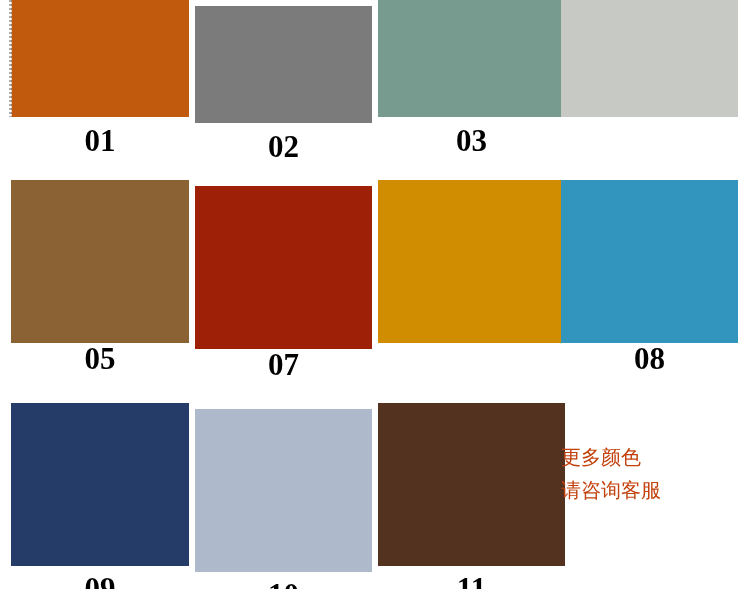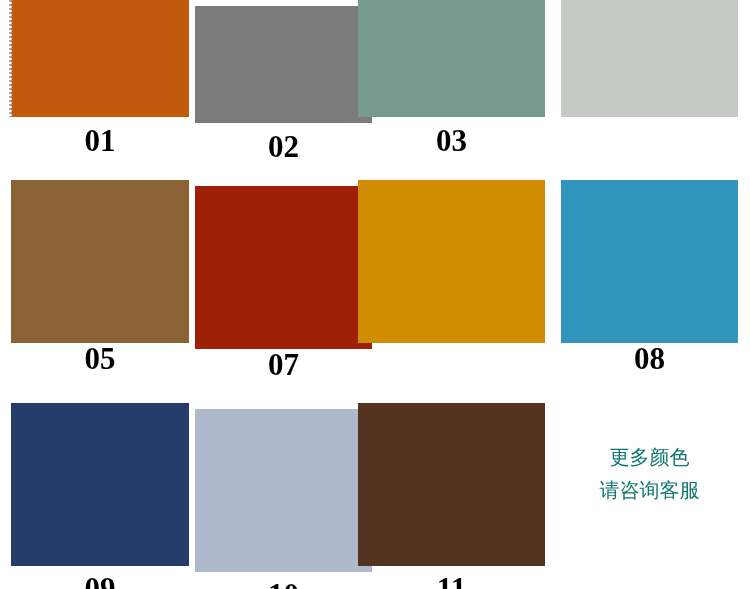--- a/index.html
+++ b/index.html
@@ -33,21 +33,21 @@
   .swatch-row.row-2 { top: 180px; height: 223px; }
   .swatch-row.row-3 { top: 403px; height: 186px; }
 
   
   .swatch-cell {
     position: absolute;
     top: 0;
   }
   .swatch-cell.col-1 { left: 11px;  width: 178px; }
   .swatch-cell.col-2 { left: 195px; width: 177px; margin-top: 6px; }
-  .swatch-cell.col-3 { left: 358px; width: 187px; }
+  .swatch-cell.col-3 { left: 378px; width: 187px; }
   .swatch-cell.col-4 { left: 561px; width: 177px; }
 
   .swatch-chip {
     width: 100%;
     display: block;
   }
   .row-1 .swatch-chip { height: 117px; }
   .row-2 .swatch-chip { height: 163px; }
   .row-3 .swatch-chip { height: 163px; }
 
@@ -80,25 +80,24 @@
   .row-1 .swatch-label { padding-top: 8px; }
   .row-2 .swatch-label { }
   .row-3 .swatch-label { padding-top: 7px; }
 
   
   .note-block {
     position: absolute;
     left: 561px;
     top: 38px;
     width: 177px;
-    text-align: center;
     font-family: "DejaVu Sans", "Liberation Sans", sans-serif;
     font-size: 20px;
     line-height: 1.65;
-    color: #0f766e;
+    color: #c2410c;
   }
   .note-line { display: block; white-space: nowrap; }
 </style>
 </head>
 <body style="background-color: rgb(255, 255, 255);">
 
 <div id="swatch-chart">
 
   <div class="swatch-row row-1">
 

